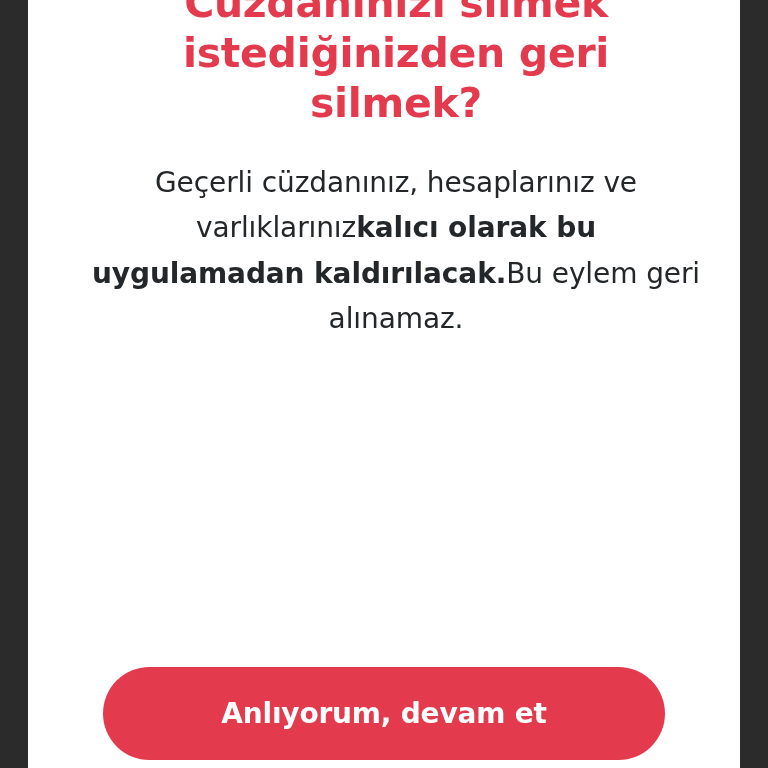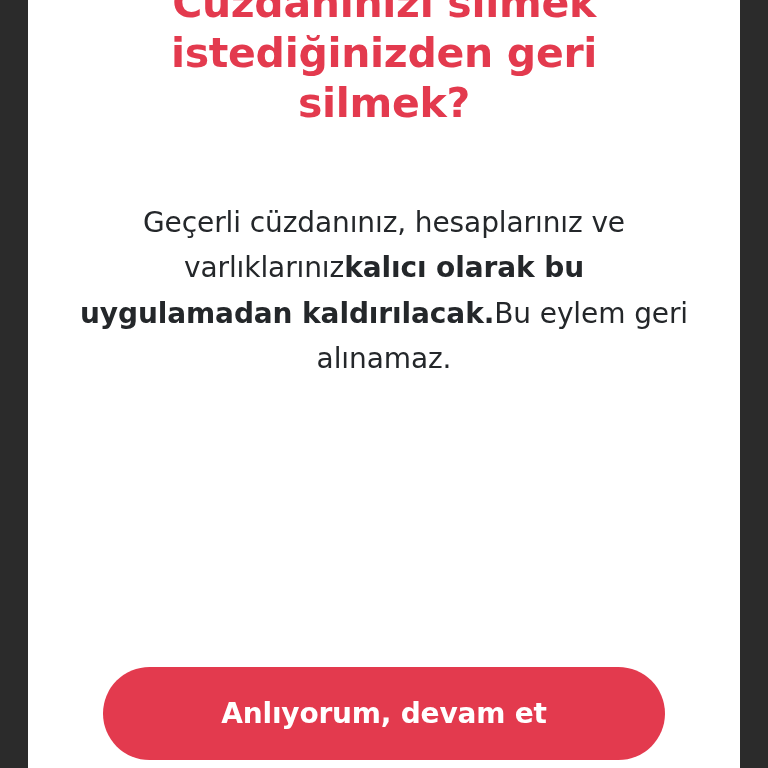--- a/index.html
+++ b/index.html
@@ -17,21 +17,21 @@
     position: absolute;
     left: 28px;
     top: 0;
     width: 712px;
     height: 768px;
     background: #ffffff;
     overflow: hidden;
   }
   .content {
     position: absolute;
-    left: 0;
+    left: 12px;
     top: 0;
     width: 712px;
     box-sizing: border-box;
     padding: 0 50px;
   }
   .title {
     margin: 0;
     padding-top: 0;
     font-size: 41px;
     line-height: 1.22;
@@ -49,21 +49,21 @@
     font-size: 28px;
     line-height: 1.62;
     color: #24272a;
     text-align: center;
     letter-spacing: -0.1px;
   }
   .para strong {
     font-weight: bold;
   }
   .para-1 {
-    margin-top: 72px;
+    margin-top: 32px;
   }
   .para-2 {
     margin-top: 56px;
   }
   .cta-wrap {
     position: absolute;
     left: 0;
     bottom: 0;
     width: 712px;
     box-sizing: border-box;

